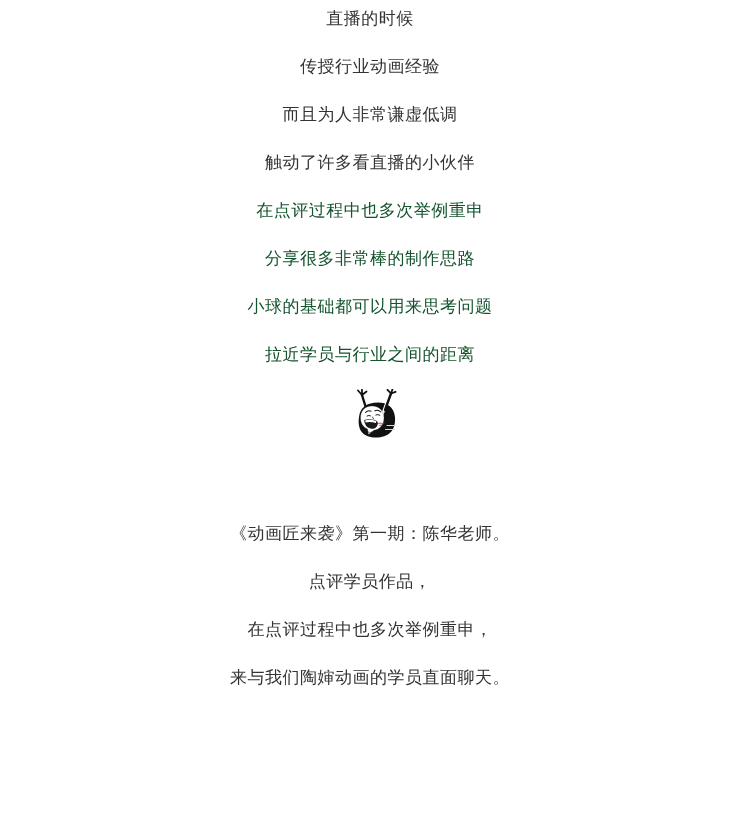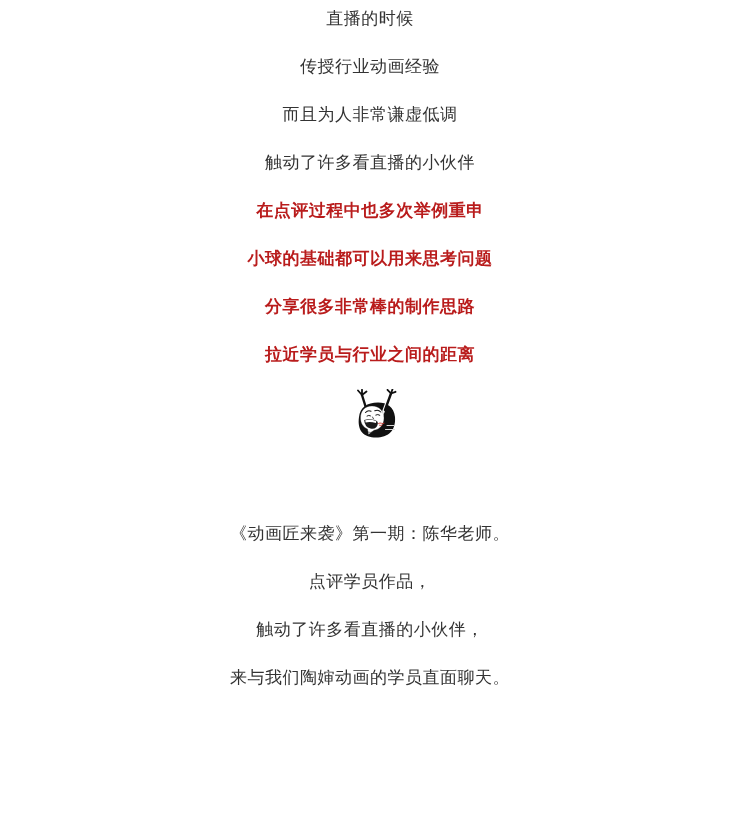--- a/index.html
+++ b/index.html
@@ -22,22 +22,22 @@
   }
   .line {
     margin: 0 0 21px 0;
     font-size: 17px;
     line-height: 27px;
     letter-spacing: 0.5px;
     color: #333333;
     font-weight: 400;
   }
   .line.bold {
-    font-weight: 700;
-    color: #b91c1c;
+    font-weight: 400;
+    color: #14532d;
   }
   .meme-wrap {
     margin: 5px 0 81px 0;
     height: 50px;
     display: flex;
     justify-content: center;
     align-items: flex-start;
   }
   .meme-wrap svg {
     transform: translateX(6px);
@@ -48,22 +48,22 @@
 <body>
 
 <div class="article">
 
   <p class="line">直播的时候</p>
   <p class="line">传授行业动画经验</p>
   <p class="line">而且为人非常谦虚低调</p>
   <p class="line">触动了许多看直播的小伙伴</p>
 
   <p class="line bold">在点评过程中也多次举例重申</p>
+  <p class="line bold">分享很多非常棒的制作思路</p>
   <p class="line bold">小球的基础都可以用来思考问题</p>
-  <p class="line bold">分享很多非常棒的制作思路</p>
   <p class="line bold">拉近学员与行业之间的距离</p>
 
   <figure class="meme-wrap" style="margin-left:0;margin-right:0;">
     <svg width="50" height="50" viewBox="0 0 50 50" xmlns="http://www.w3.org/2000/svg">
 
       <path d="M8,28 C6,42 13,48.5 25,48.5 C37,48.5 45,42 44,28 C43,18 36,13.5 27,13.5 C16,13.5 9,18.5 8,28 Z" fill="#111111"></path>
 
       <path d="M37,10 L30,29" stroke="#ffffff" stroke-width="2.6" stroke-linecap="round" fill="none"></path>
 
       <path d="M15,19 L11,6" stroke="#111111" stroke-width="2.4" stroke-linecap="round" fill="none"></path>
@@ -89,16 +89,16 @@
       <path d="M16.5,43 Q19.5,44 22,43" stroke="#1a1a1a" stroke-width="0.7" fill="none" stroke-linecap="round" opacity="0.8"></path>
 
       <path d="M27.5,34.5 q1.6,-1 3,-0.2 q1.4,0.8 2.6,0 M28.5,36.3 q1.4,0.6 2.6,-0.2" stroke="#c2342c" stroke-width="0.9" fill="none" stroke-linecap="round"></path>
 
       <path d="M36,36.5 h7 M34.5,40.5 h9" stroke="#d9d9d9" stroke-width="1" fill="none" stroke-linecap="round"></path>
     </svg>
   </figure>
 
   <p class="line">《动画匠来袭》第一期：陈华老师。</p>
   <p class="line">点评学员作品，</p>
-  <p class="line">触动了许多看直播的小伙伴，</p>
+  <p class="line">在点评过程中也多次举例重申，</p>
   <p class="line">来与我们陶婶动画的学员直面聊天。</p>
 
 </div>
 
 </body></html>

